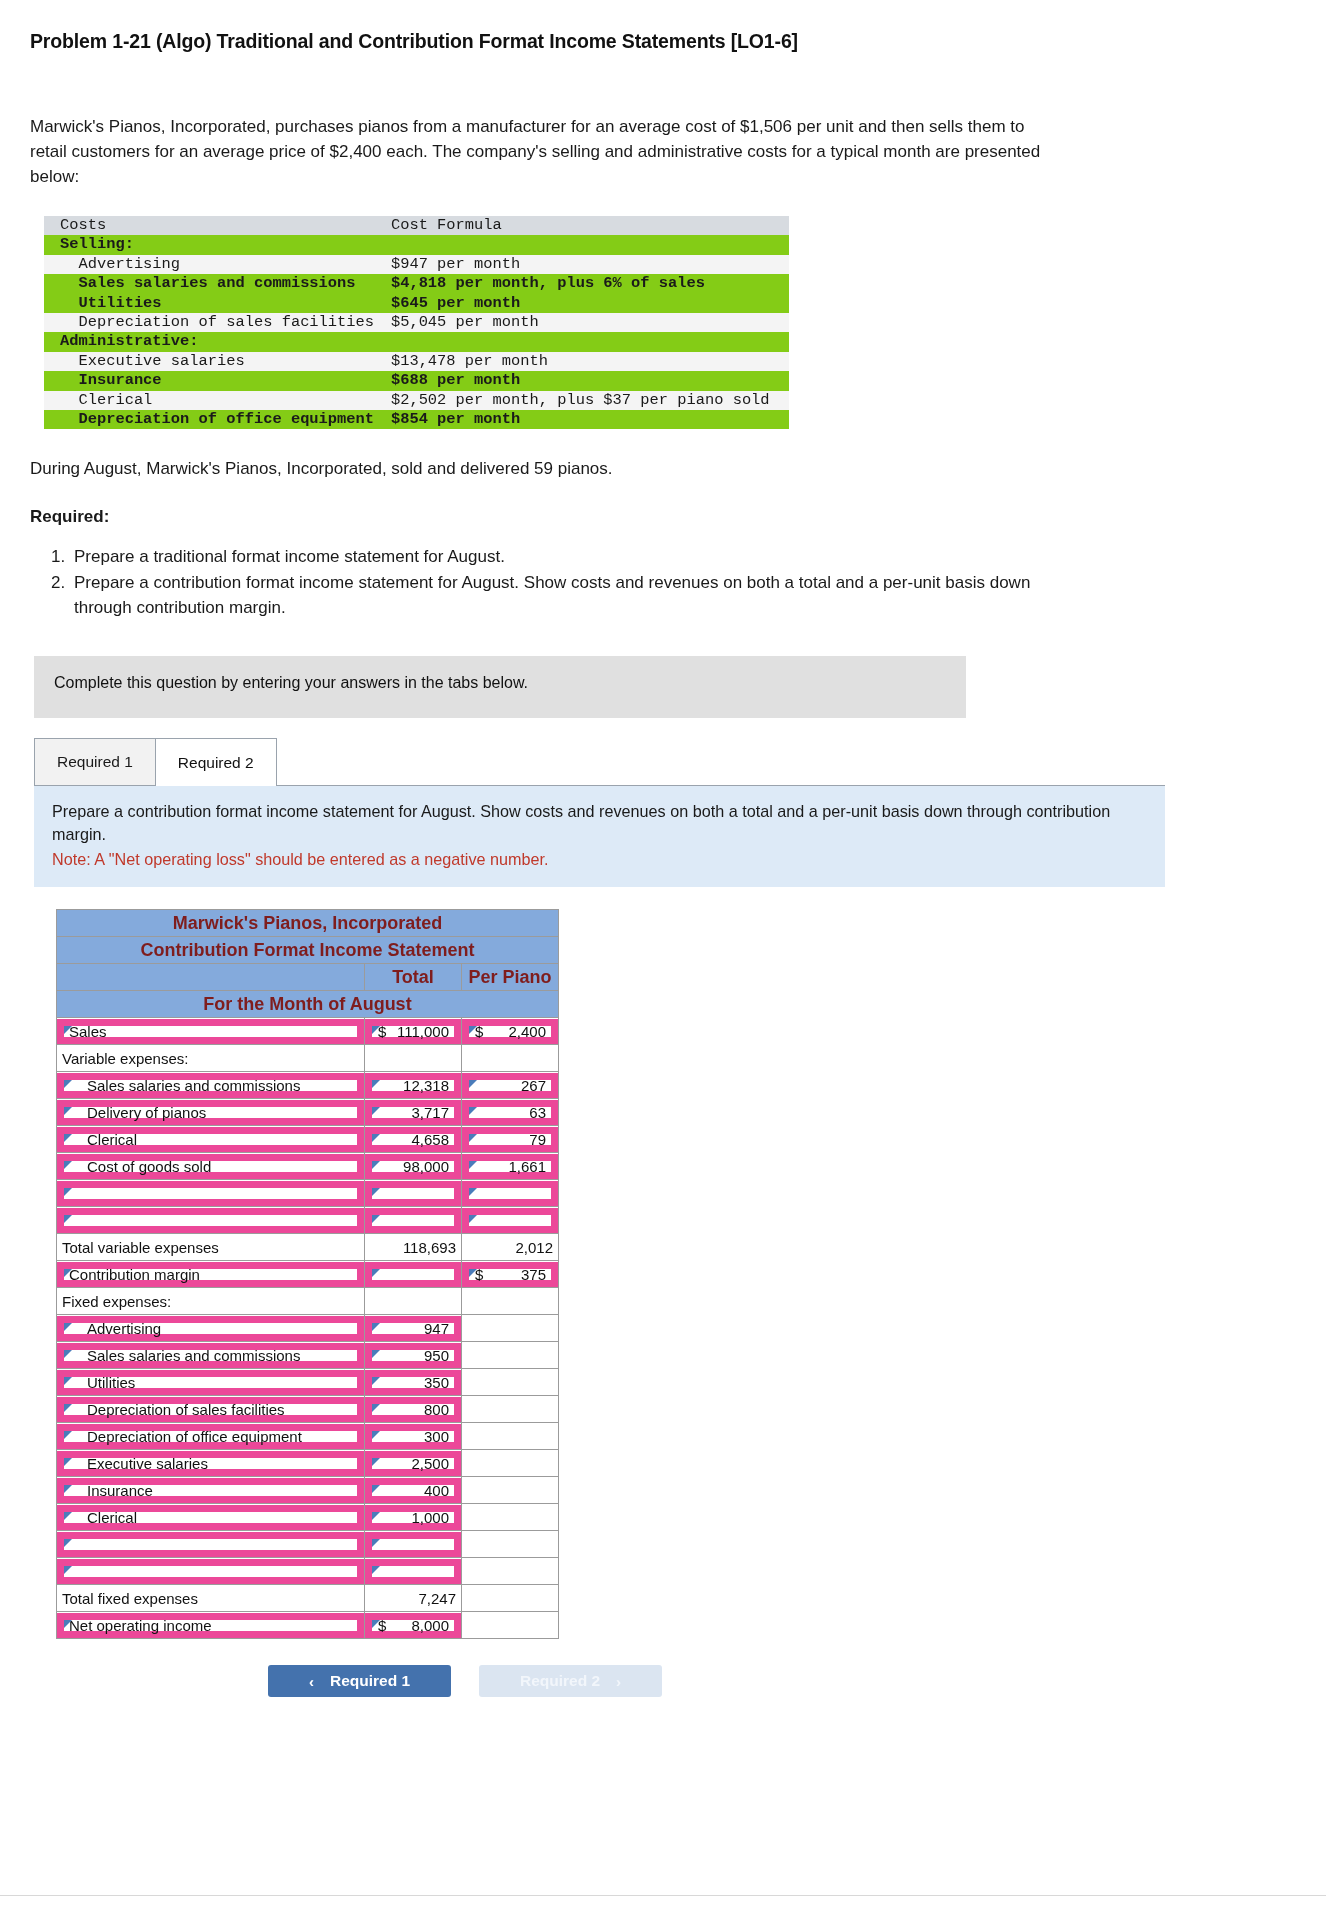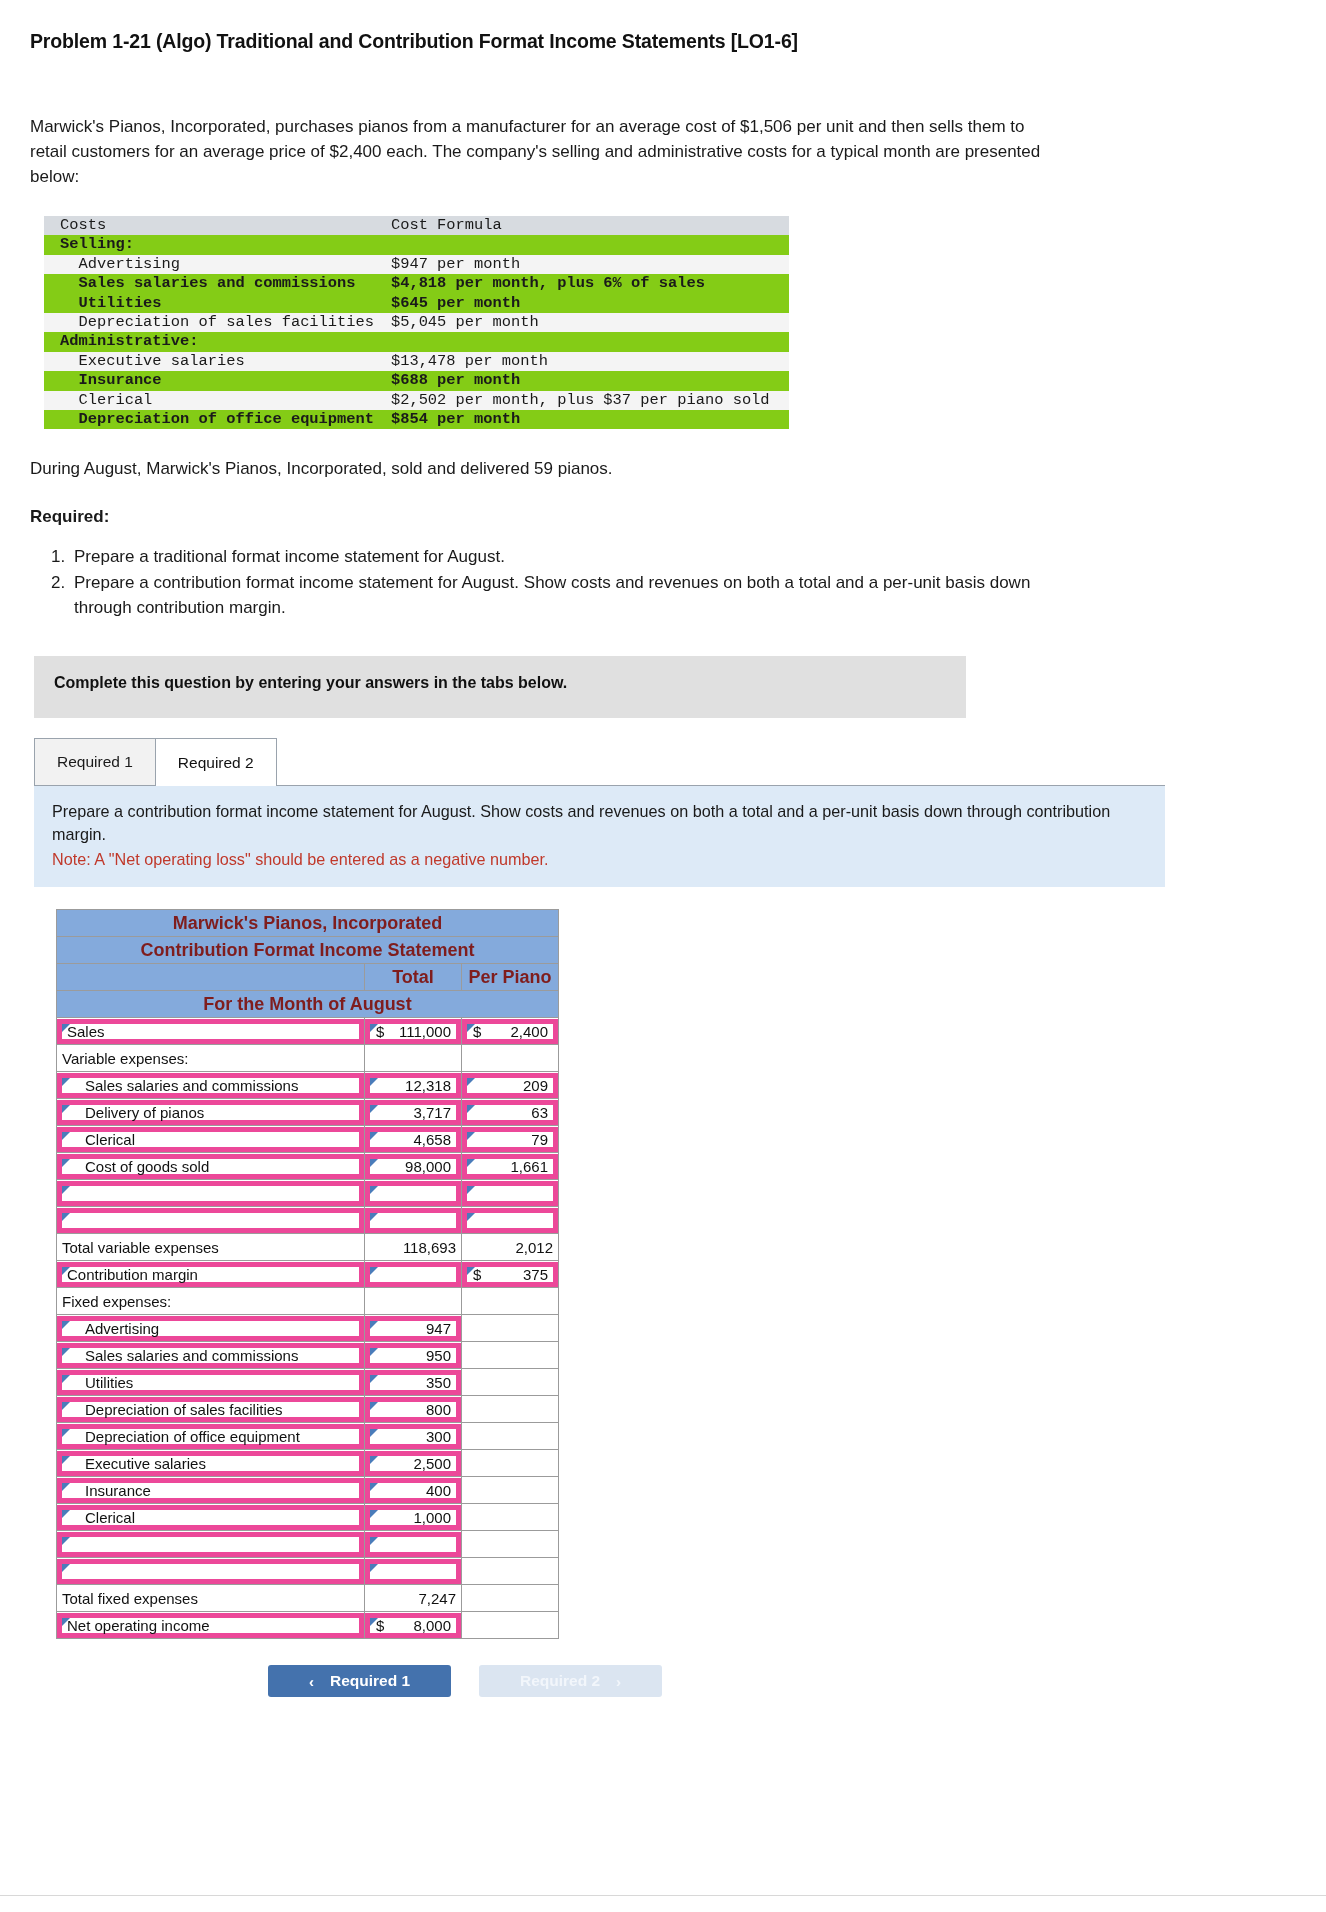--- a/index.html
+++ b/index.html
@@ -74,21 +74,21 @@
   
   .gray-banner {
     margin: 36px 0 0 6px;
     width: 932px;
     height: 62px;
     background: #e0e0e0;
     display: flex;
     align-items: flex-start;
     padding: 18px 0 0 20px;
     font-size: 16px;
-    font-weight: bold;
+    font-weight: normal;
     color: #111;
   }
 
   
   .tab-strip {
     margin: 21px 0 0 6px;
     width: 1131px;
     display: flex;
     align-items: flex-end;
     border-bottom: 1px solid #9aa3ad;
@@ -167,21 +167,21 @@
     padding: 0 5px;
     font-size: 15px;
     color: #111;
   }
   .cell.num { justify-content: flex-end; padding-right: 5px; }
   .cell.lbl { justify-content: flex-start; }
 
   
   td.inp { padding: 0; }
   td.inp > .cell {
-    border: 5px solid #ec4899;
+    border: 7px solid #ec4899;
     background: #fff;
     height: 25px;
     margin: 0;
   }
   td.inp > .cell::before {
     content: "";
     position: absolute;
     left: 0; top: 0;
     width: 0; height: 0;
     border-left: 8px solid #4a7cba;
@@ -386,21 +386,21 @@
                 <span class="indent1">Sales salaries and commissions</span>
               </div>
             </td>
             <td class="inp ">
               <div class="cell num">
                 <span>12,318</span>
               </div>
             </td>
             <td class="inp ">
               <div class="cell num">
-                <span>209</span>
+                <span>267</span>
               </div>
             </td>
           </tr>
           <tr>
             <td class="inp">
               <div class="cell lbl">
                 <span class="indent1">Delivery of pianos</span>
               </div>
             </td>
             <td class="inp ">

